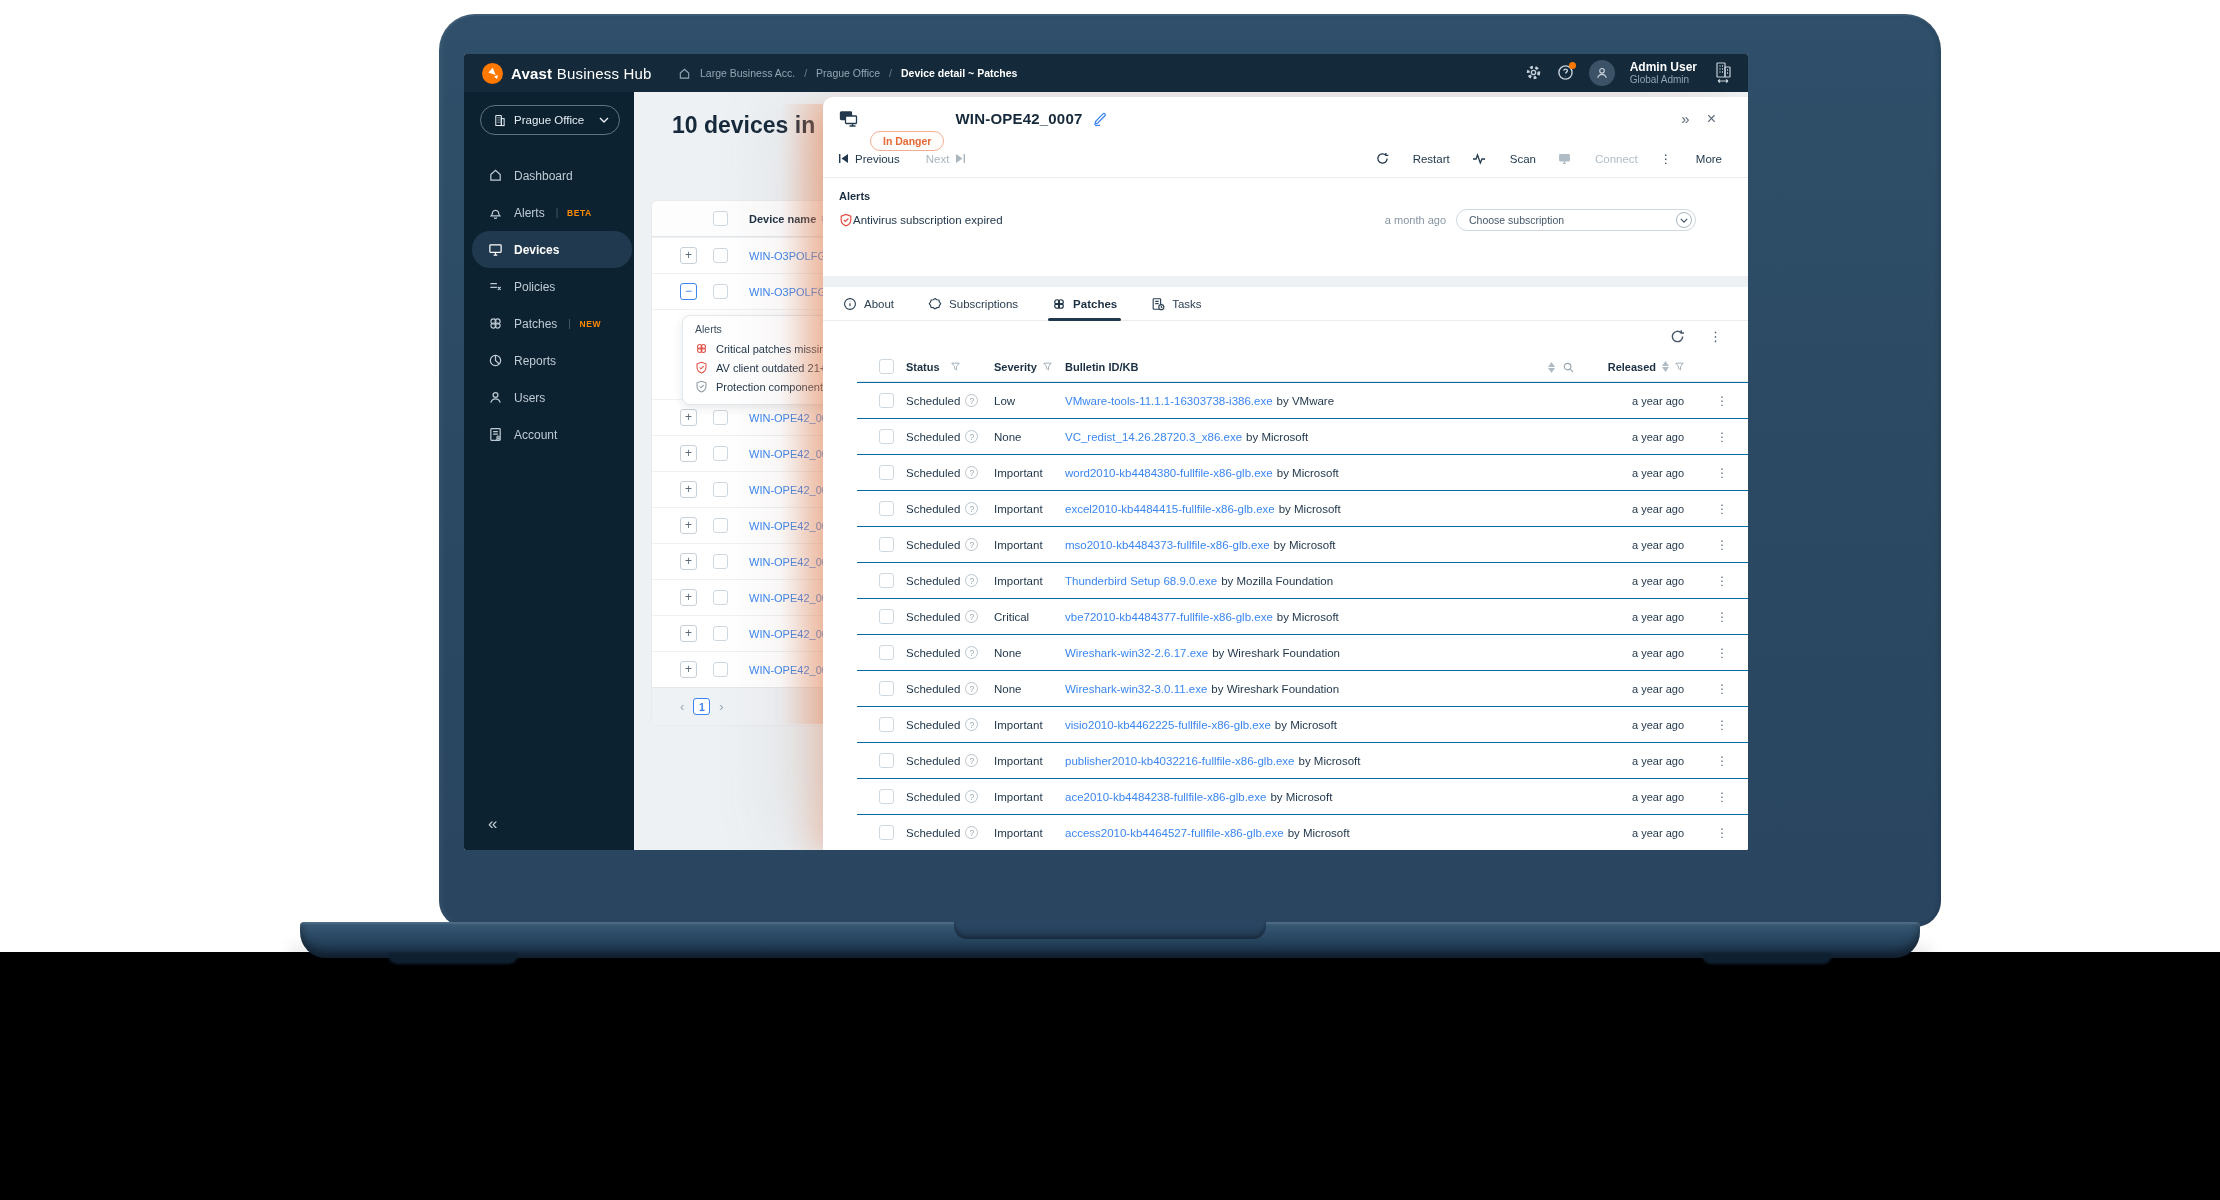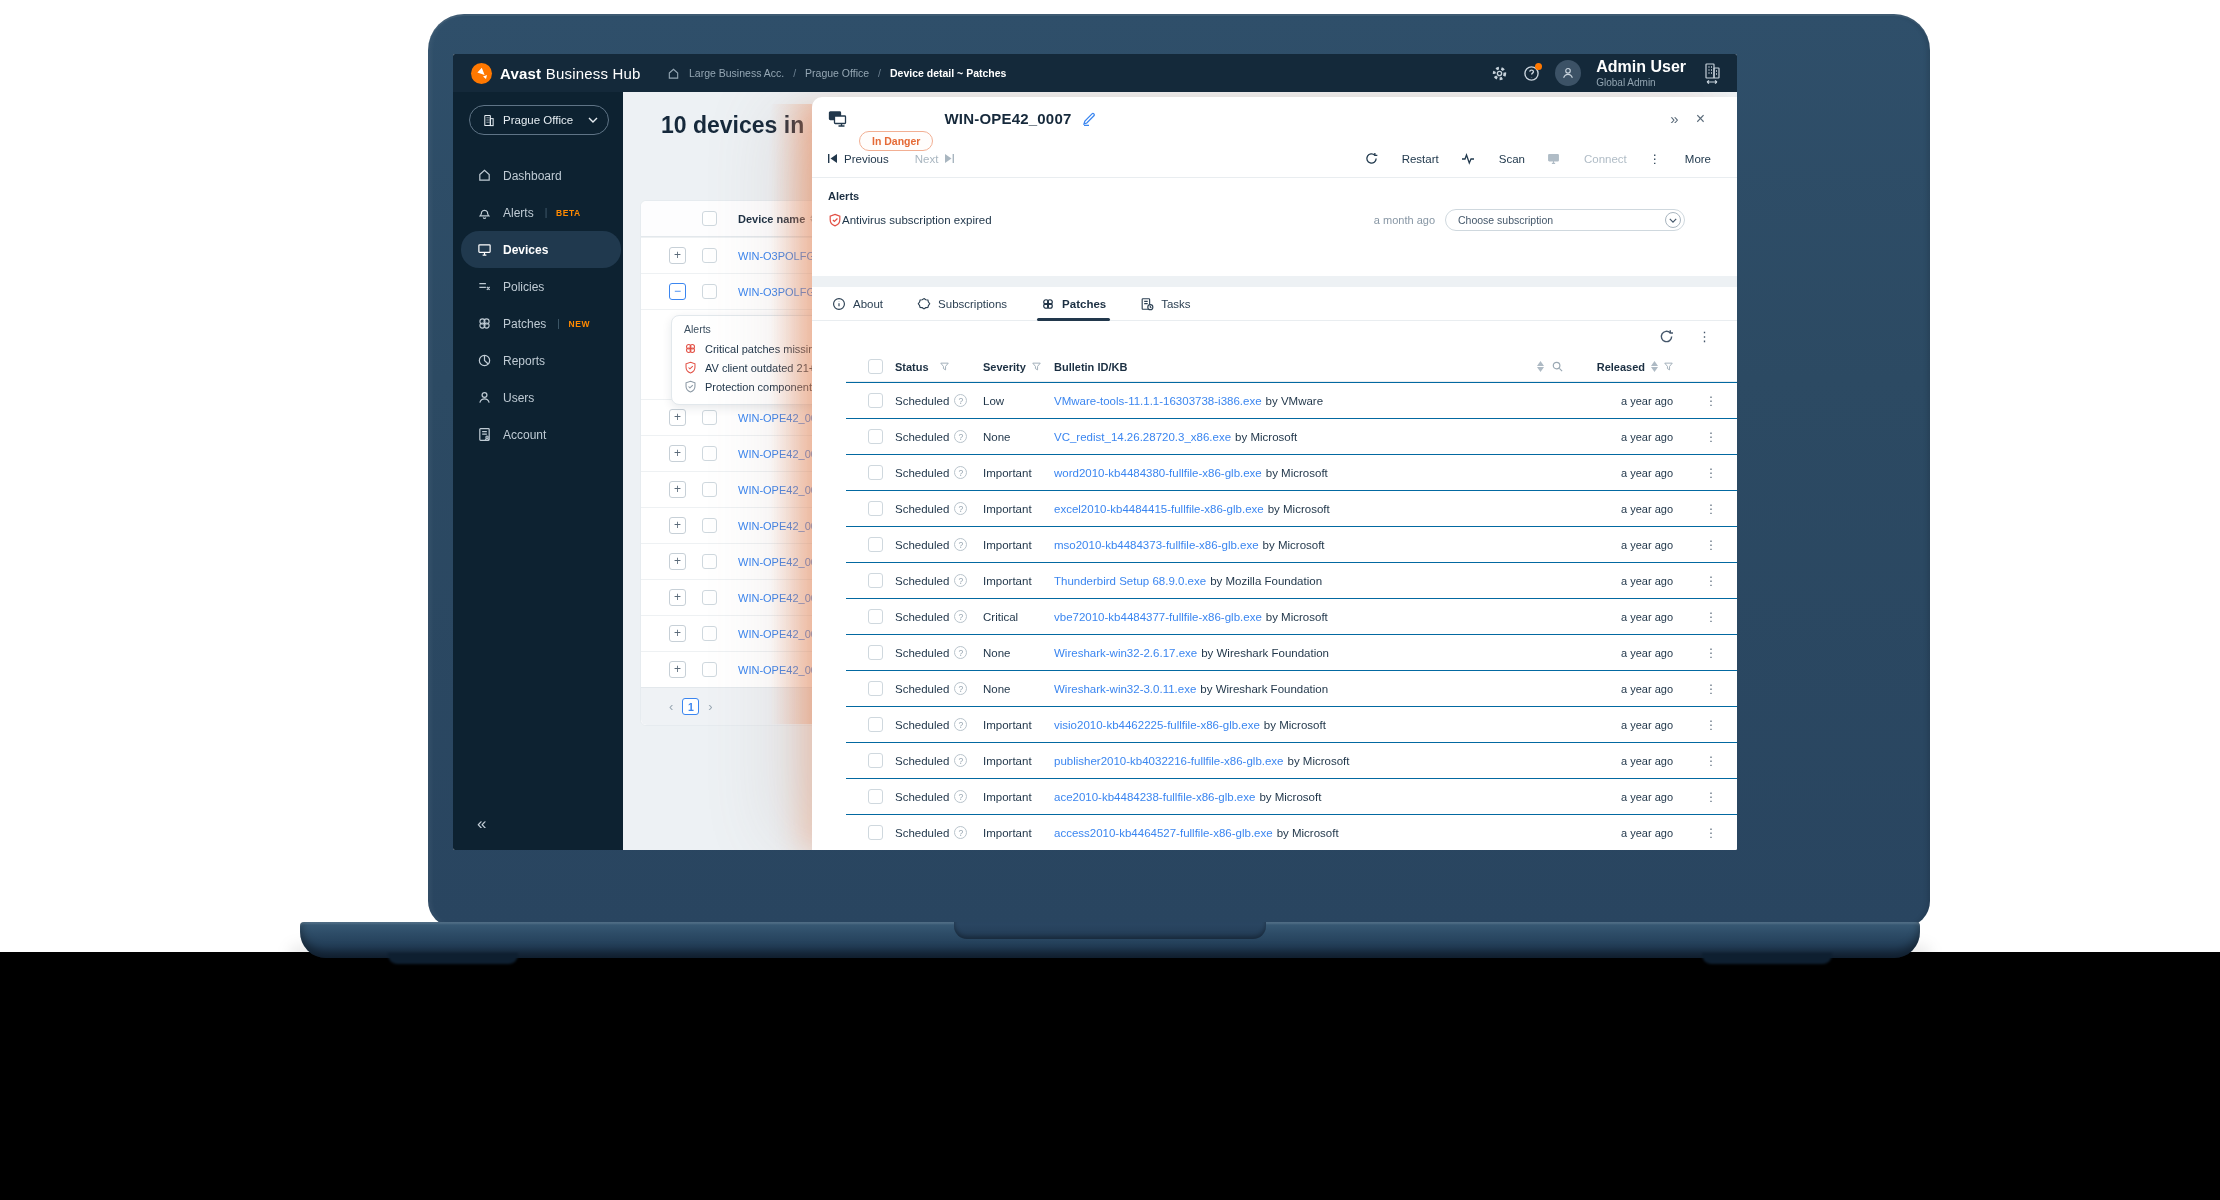--- a/index.html
+++ b/index.html
@@ -4,21 +4,21 @@
 <style>
   * { margin:0; padding:0; box-sizing:border-box; }
   html,body { width:2220px; height:1200px; background:#fff; font-family:"Liberation Sans", sans-serif; overflow:hidden; }
   .stage { position:relative; width:2220px; height:1200px; }
 
   
   .bg-bottom { position:absolute; left:0; right:0; top:952px; bottom:0; background:#000; }
   .laptop-shadow { position:absolute; left:290px; top:936px; width:1640px; height:40px;
     background:radial-gradient(ellipse at 50% 45%, rgba(0,0,0,.65) 0%, rgba(0,0,0,.28) 55%, transparent 78%);
     filter:blur(7px); }
-  .lid { position:absolute; left:428px; top:14px; width:1502px; height:913px;
+  .lid { position:absolute; left:439px; top:14px; width:1502px; height:913px;
     background:linear-gradient(180deg,#2f4f6a 0%, #2c4a63 40%, #294560 100%);
     border-radius:36px 36px 26px 26px;
     box-shadow: inset 0 2px 0 rgba(255,255,255,.07), inset 3px 0 4px rgba(255,255,255,.05), inset -3px 0 4px rgba(0,0,0,.10); }
   .deck { position:absolute; left:300px; top:922px; width:1620px; height:36px;
     background:linear-gradient(180deg,#3a5c77 0%, #2e4d68 30%, #24405a 62%, #1a3049 100%);
     border-radius:4px 4px 26px 26px;
     box-shadow: inset 0 2px 2px rgba(255,255,255,.12), inset 0 -7px 9px rgba(0,0,0,.38); }
   .deck-notch { position:absolute; left:50%; transform:translateX(-50%); top:0; width:312px; height:17px;
     background:linear-gradient(180deg,#2b4763,#223b55); border-radius:0 0 13px 13px;
     box-shadow: inset 0 -3px 4px rgba(0,0,0,.30); }
@@ -36,21 +36,21 @@
   .brand-text { color:#fff; font-size:15px; letter-spacing:.2px; white-space:nowrap; }
   .brand-text b { font-weight:700; } .brand-text span { font-weight:300; }
   .crumbs { display:flex; align-items:center; gap:9px; color:#94A6B3; font-size:10.5px; margin-left:18px; }
   .crumbs .sep { color:#6C8091; }
   .crumbs .current { color:#FFFFFF; font-weight:700; }
   .top-right { margin-left:auto; display:flex; align-items:center; gap:15px; padding-right:14px; color:#C6D1DA; }
   .help-wrap { position:relative; }
   .help-dot { position:absolute; right:-2px; top:-2px; width:7px; height:7px; border-radius:50%; background:#FF7800; }
   .avatar { width:26px; height:26px; border-radius:50%; background:#3C5266; display:flex; align-items:center; justify-content:center; color:#C9D4DD; }
   .user-block { line-height:1.2; }
-  .user-name { color:#fff; font-size:16px; font-weight:700; }
+  .user-name { color:#fff; font-size:12px; font-weight:700; }
   .user-role { color:#93A5B2; font-size:10px; }
 
   
   .sidebar { position:absolute; left:0; top:38px; bottom:0; width:170px; background:#0D2231; z-index:30; }
   .org-pill { margin:13px 14px 0 16px; height:30px; border:1px solid #5F7486; border-radius:16px; display:flex; align-items:center; gap:8px; padding:0 10px 0 12px; color:#E6EDF2; font-size:11.5px; }
   .org-pill .chev { margin-left:auto; }
   .nav { margin-top:22px; }
   .nav-item { height:37px; display:flex; align-items:center; gap:11px; padding-left:24px; color:#BFCBD4; font-size:12px; cursor:default; }
   .nav-item .nav-badge:not(:empty) { color:#FF8A00; font-size:8.5px; font-weight:700; letter-spacing:.6px; }
   .nav-item .nav-badge:not(:empty)::before { content:"|"; color:#46607258; color:#466072; margin-right:8px; font-weight:400; font-size:10px; }
@@ -116,21 +116,21 @@
 
   .ov-toolbar { height:31px; display:flex; align-items:center; justify-content:flex-end; gap:24px; padding-right:26px; color:#44566A; flex:0 0 auto; }
 
   .tbl { flex:1; display:flex; flex-direction:column; overflow:hidden;margin-left:34px; }
   .tr { display:flex; align-items:center; padding:0 20px 0 22px; height:36px; flex:0 0 auto; border-top:1px solid #0369a1; }
   .tr.thead { border-top:none; border-bottom:1px solid #E9EDF0; height:30px; }
   .tr.thead .hlabel { font-size:11px; font-weight:700; color:#1B2F42; }
   .c-check { width:15px; height:15px; border:1.4px solid #CFD8DE; border-radius:3px; margin-right:12px; flex:0 0 auto; background:#fff; }
   .c-status { width:88px; display:flex; align-items:center; gap:5px; flex:0 0 auto; }
   .c-sev { width:71px; flex:0 0 auto; font-size:11.5px; color:#1E3448; }
-  .c-bul { flex:1; display:flex; align-items:center; min-width:0; }
+  .c-bul { flex:1; display:flex; align-items:flex-end; min-width:0; }
   .c-rel { width:110px; text-align:right; font-size:11px; color:#1E3448; flex:0 0 auto; margin-right:14px; }
   .c-dots { width:30px; text-align:right; color:#5B6B7A; font-size:12px; flex:0 0 auto; }
   .status-txt { font-size:11.5px; color:#1E3448; }
   .q-circle { width:13px; height:13px; border:1.2px solid #B9C4CC; border-radius:50%; color:#97A5B0; font-size:8.5px; display:flex; align-items:center; justify-content:center; }
   .link { color:#3B86F0; font-size:11.5px; white-space:nowrap; }
   .vendor { color:#1E3448; font-size:11.5px; margin-left:4px; white-space:nowrap; }
   .h-icons { margin-left:auto; display:flex; align-items:center; gap:8px; color:#9AA8B3; }
   .funnel { margin-left:6px; display:inline-flex; }
   .sorter { display:inline-flex; flex-direction:column; gap:1px; }
 

